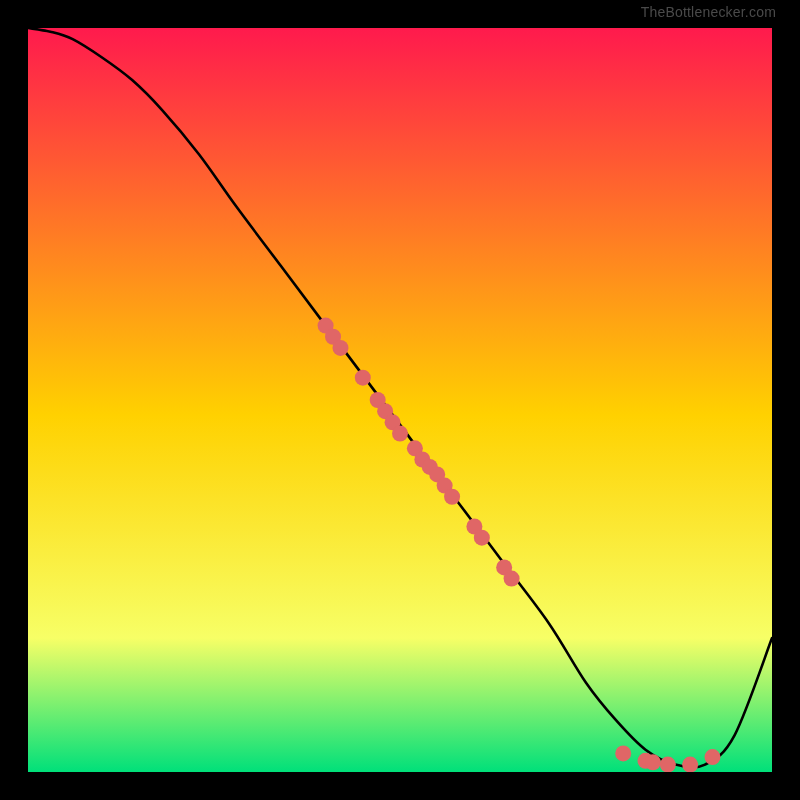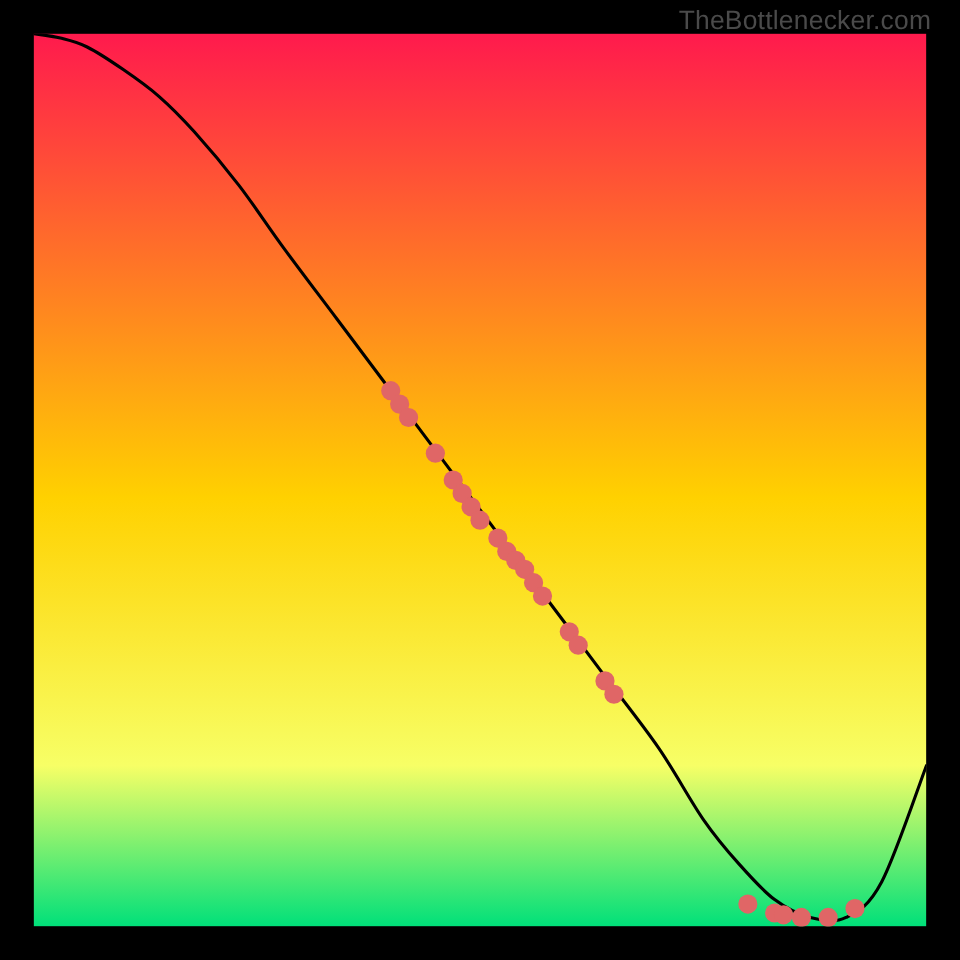--- a/index.html
+++ b/index.html
@@ -15,21 +15,21 @@
     position: relative;
     width: 800px;
     height: 800px;
     background: #000;
   }
   .watermark {
     position: absolute;
     top: 4px;
     right: 24px;
     color: #4a4a4a;
-    font-size: 22px;
+    font-size: 14px;
     letter-spacing: 0.2px;
     font-weight: 500;
     z-index: 10;
   }
   .plot-wrap {
     position: absolute;
     left: 28px;
     top: 28px;
     width: 744px;
     height: 744px;

